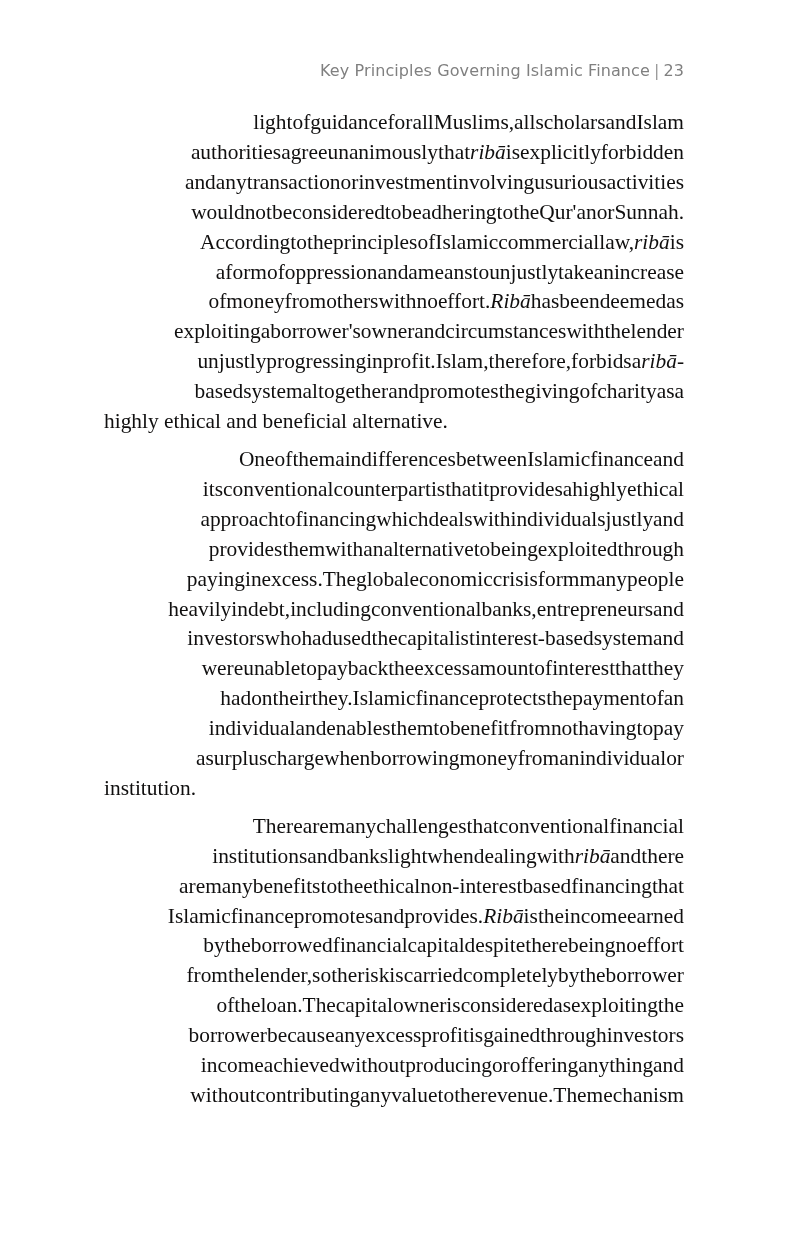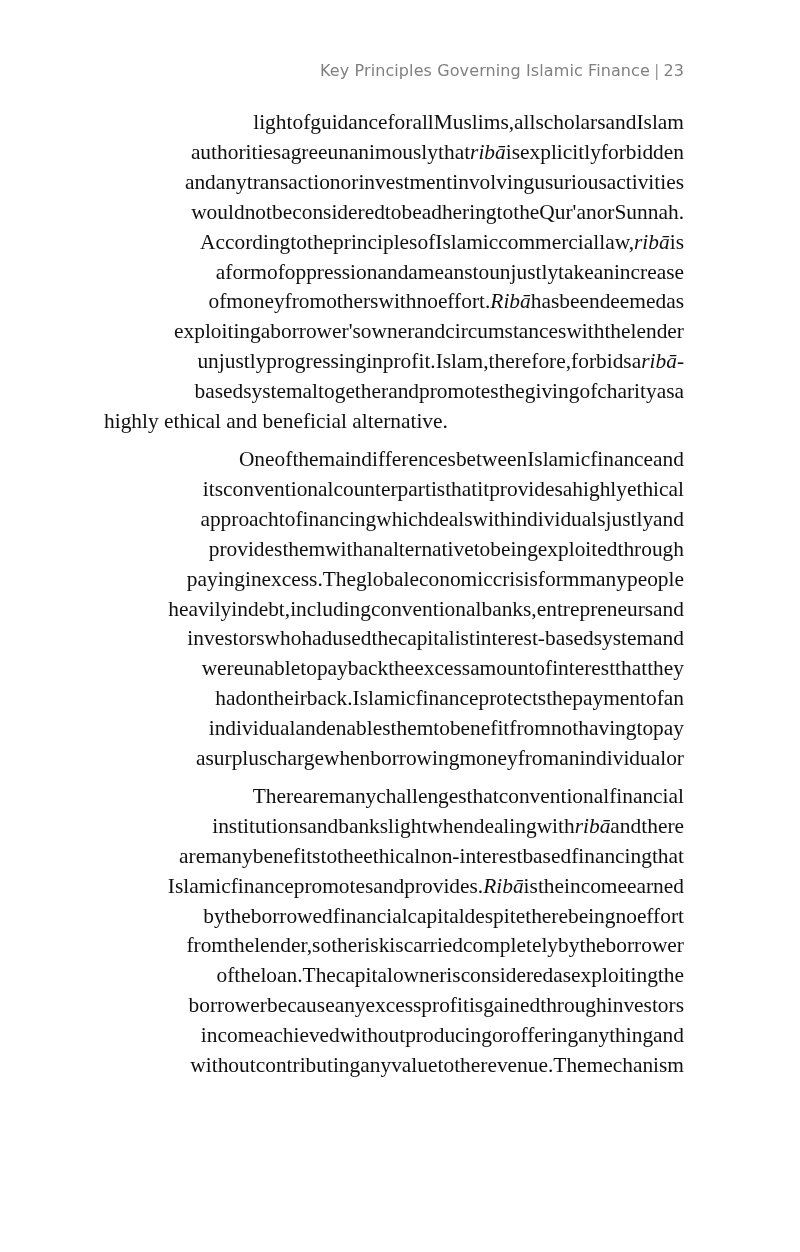--- a/index.html
+++ b/index.html
@@ -311,21 +311,21 @@
           <span class="w">amount</span>
           <span class="w">of</span>
           <span class="w">interest</span>
           <span class="w">that</span>
           <span class="w">they</span>
         </div>
         <div class="line just">
           <span class="w">had</span>
           <span class="w">on</span>
           <span class="w">their</span>
-          <span class="w">back.</span>
+          <span class="w">they.</span>
           <span class="w">Islamic</span>
           <span class="w">finance</span>
           <span class="w">protects</span>
           <span class="w">the</span>
           <span class="w">payment</span>
           <span class="w">of</span>
           <span class="w">an</span>
         </div>
         <div class="line just">
           <span class="w">individual</span>
@@ -345,20 +345,21 @@
           <span class="w">surplus</span>
           <span class="w">charge</span>
           <span class="w">when</span>
           <span class="w">borrowing</span>
           <span class="w">money</span>
           <span class="w">from</span>
           <span class="w">an</span>
           <span class="w">individual</span>
           <span class="w">or</span>
         </div>
+        <div class="line flush"><span class="w">institution.</span></div>
       </div>
     <div class="para">
         <div class="line just indent">
           <span class="lead"></span>
           <span class="w">There</span>
           <span class="w">are</span>
           <span class="w">many</span>
           <span class="w">challenges</span>
           <span class="w">that</span>
           <span class="w">conventional</span>

